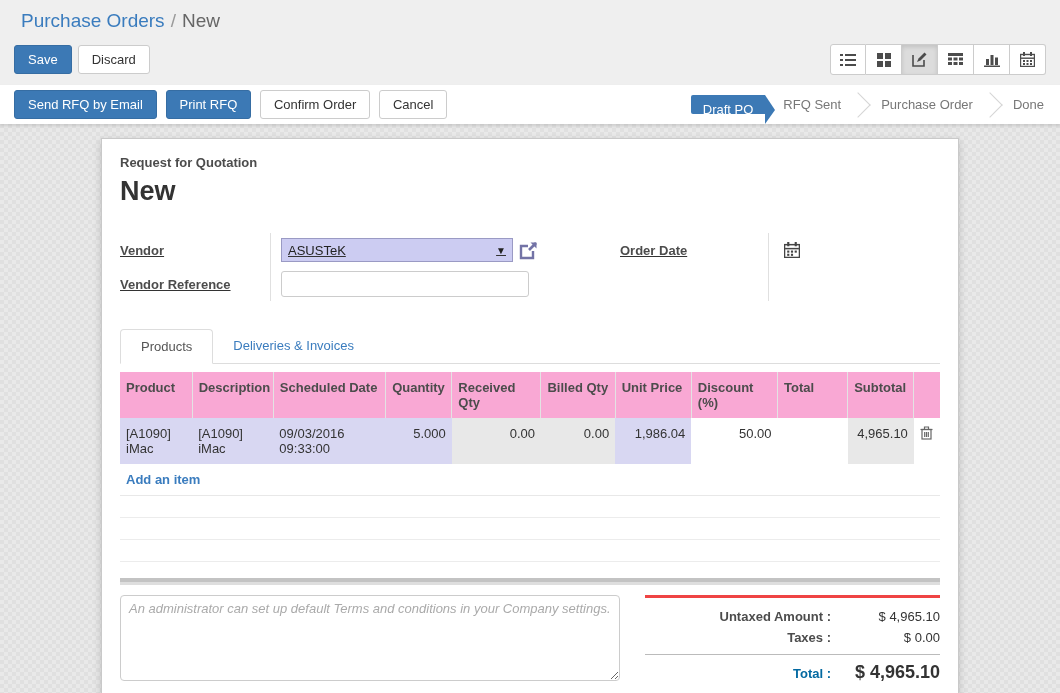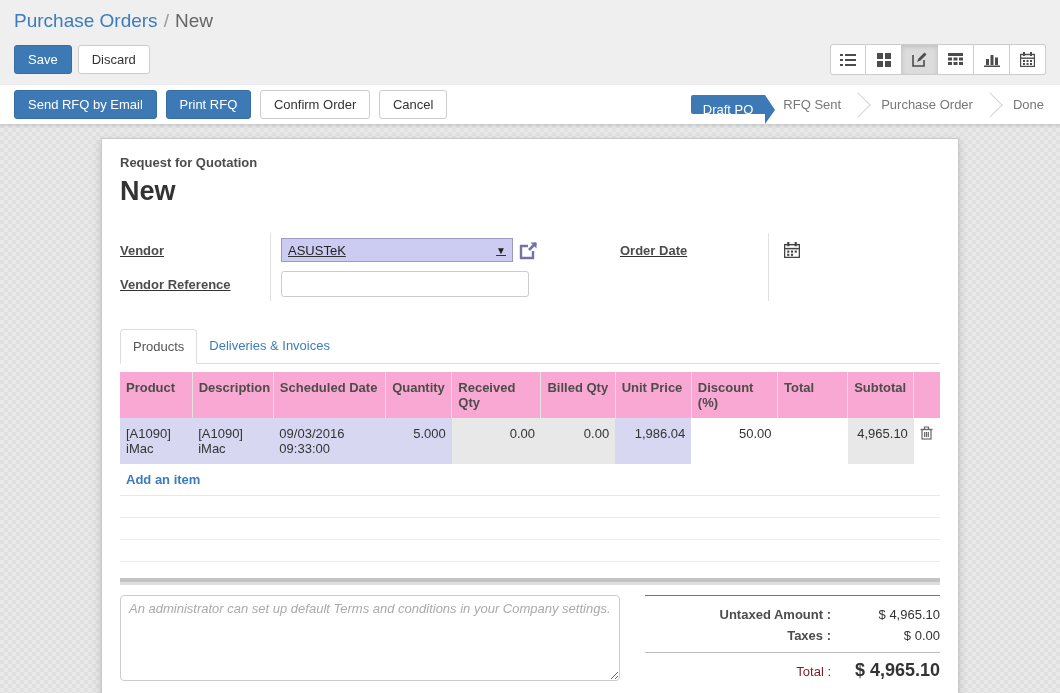--- a/index.html
+++ b/index.html
@@ -5,21 +5,21 @@
   * { box-sizing: border-box; }
   html,body { margin:0; padding:0; }
   body {
     width:1060px; height:693px; overflow:hidden;
     font-family:"Liberation Sans", sans-serif;
     background:#efefef;
     font-size:13px; color:#333;
   }
   
   .top-header { background:#efefef; padding:8px 14px 10px; }
-  .breadcrumb { font-size:19px; margin:2px 0 12px; }
+  .breadcrumb { font-size:19px; margin:2px 7px 12px; }
   .breadcrumb .bc-link { color:#3a7cbe; cursor:pointer; text-decoration:none; }
   .breadcrumb .bc-sep { color:#9a9a9a; margin:0 6px; }
   .breadcrumb .bc-current { color:#666; }
   .action-row { display:flex; align-items:center; }
   .btn { display:inline-block; font-size:13px; padding:6px 13px; border-radius:3px;
          border:1px solid #ccc; background:#fff; color:#333; cursor:pointer; }
   .btn-primary { background:#3c79b5; border-color:#366da3; color:#fff; }
   .action-row .btn { margin-right:6px; }
   .view-switcher { margin-left:auto; display:flex; }
   .vs-btn { width:36px; height:31px; background:#fff; border:1px solid #ccc;
@@ -64,21 +64,21 @@
   .ext-link { margin-left:6px; cursor:pointer; display:flex; }
   .text-input { width:248px; height:26px; border:1px solid #ccc; border-radius:3px;
                 padding:0 6px; font-family:inherit; font-size:13px; }
   .date-input { width:148px; height:23px; background:#ccccf2; border:1px solid #9a9ac4;
                 padding:0 6px; font-family:inherit; font-size:13px; color:#222; }
   .cal-btn { margin-left:5px; cursor:pointer; display:flex; }
   .fg-right { margin-left:82px; }
   .fg-right .fg-labels { width:148px; }
   
   .tabs { margin-top:28px; border-bottom:1px solid #ddd; display:flex; }
-  .tab { padding:9px 12px; font-size:13px; cursor:pointer; }
+  .tab { padding:9px 20px; font-size:13px; cursor:pointer; }
   .tab.active { background:#fff; border:1px solid #ddd; border-bottom:1px solid #fff;
                 border-radius:4px 4px 0 0; color:#555; margin-bottom:-1px; }
   .tab.inactive { color:#3a7cbe; }
   
   table.o2m { width:100%; border-collapse:collapse; margin-top:8px; font-size:13px; table-layout:fixed; }
   table.o2m th { background:#f9a8d4; color:#4c4c4c; font-weight:bold; text-align:left;
                  padding:8px 6px; border-right:1px solid #e3e3e3; vertical-align:top; }
   table.o2m th:last-child { border-right:none; }
   table.o2m td { padding:8px 6px; vertical-align:top; }
   .c-lav { background:#d8d7f2; }
@@ -90,26 +90,26 @@
   .empty-row td { height:22px; border-bottom:1px solid #ececec; padding:0; }
   .trash-cell { text-align:center; cursor:pointer; }
   
   .thick-sep { height:7px; margin-top:16px;
                background:linear-gradient(#c3c3c3 0 55%, #dedede 55% 100%); }
   
   .bottom { display:flex; margin-top:10px; }
   .notes { width:500px; height:86px; border:1px solid #ccc; border-radius:4px;
            padding:5px 8px; font-family:inherit; font-size:13px; resize:both; color:#333; }
   .notes::placeholder { color:#aaa; font-style:italic; }
-  .totals { margin-left:auto; width:295px; border-top:1px solid #ef4444; padding-top:8px; font-size:13px; }
+  .totals { margin-left:auto; width:295px; border-top:3px solid #ef4444; padding-top:8px; font-size:13px; }
   .t-row { display:flex; align-items:baseline; padding:3px 0; }
   .t-label { flex:1; text-align:right; font-weight:bold; color:#4c4c4c; padding-right:14px; }
   .t-value { width:95px; text-align:right; color:#333; }
   .t-div { border-top:1px solid #bbb; margin:6px 0 4px; }
-  .t-total .t-label { font-weight:normal; color:#7f1d1d; }
+  .t-total .t-label { font-weight:bold; color:#0369a1; }
   .t-total .t-value { font-weight:bold; font-size:18px; color:#333; }
 </style>
 </head>
 <body>
 
 <div class="top-header">
   <div class="breadcrumb">
     <span class="bc-link">Purchase Orders</span><span class="bc-sep">/</span><span class="bc-current">New</span>
   </div>
   <div class="action-row">

